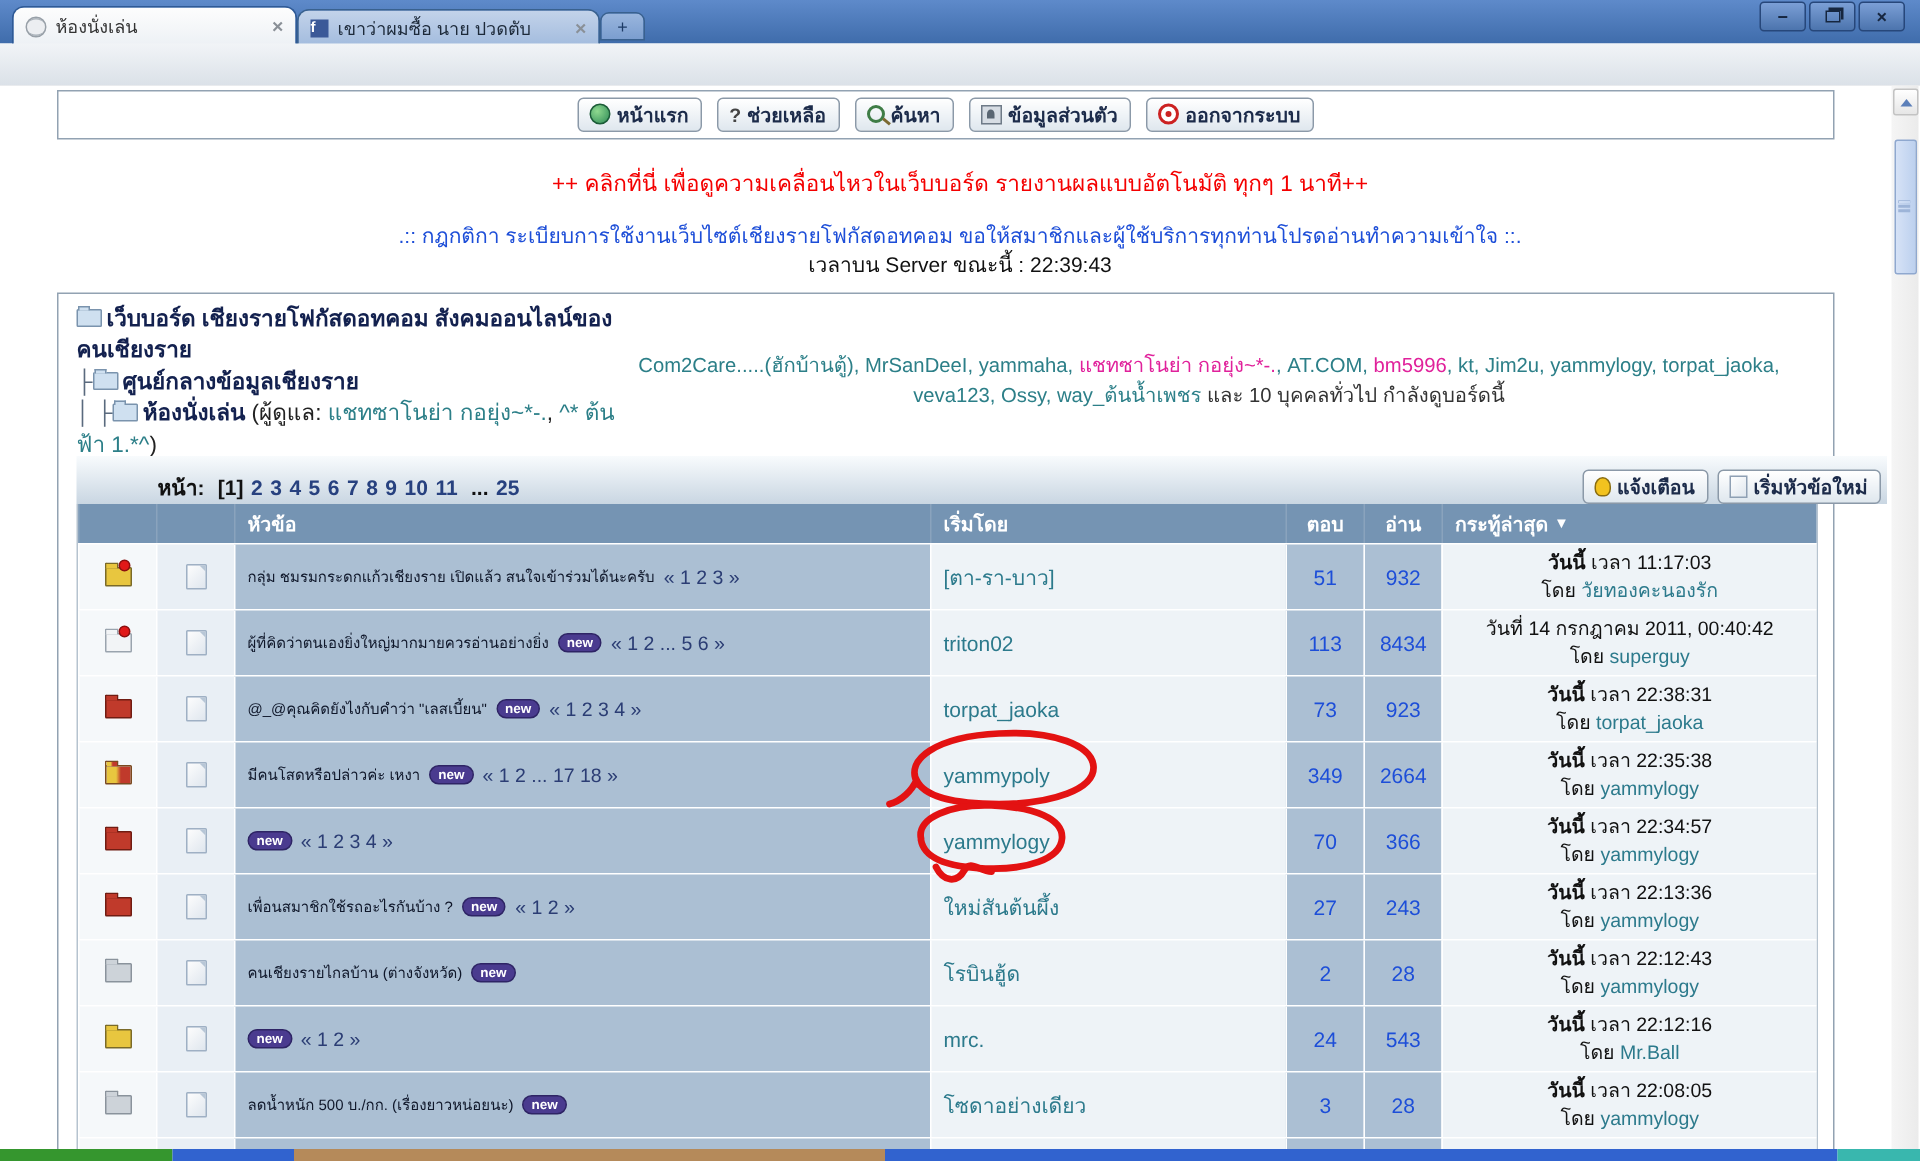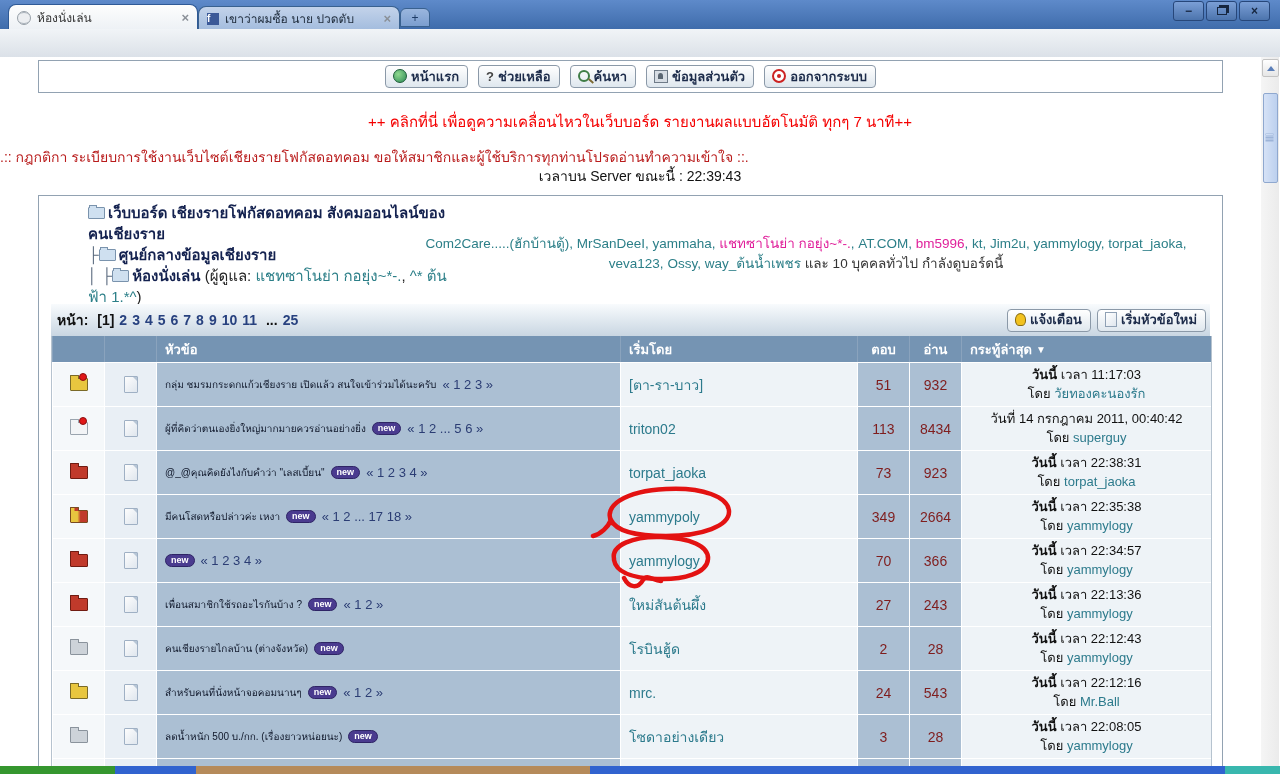--- a/index.html
+++ b/index.html
@@ -56,54 +56,54 @@
   .ic-help{color:#444;font-weight:bold;font-size:13px;}
   .ic-search{width:8px;height:8px;border:2px solid #3f7d46;border-radius:50%;}
   .ic-search::after{content:'';position:absolute;left:8px;top:8px;width:6px;height:2px;background:#7c6a32;transform:rotate(40deg);}
   .ic-profile{width:12px;height:11px;background:#d7dde4;border:1px solid #6f7b88;}
   .ic-profile::after{content:'';position:absolute;left:3px;top:2px;width:5px;height:6px;background:#5a6672;border-radius:50% 50% 0 0;}
   .ic-logout{width:10px;height:10px;border:2px solid #cc2222;border-radius:50%;background:#fff;}
   .ic-logout::after{content:'';position:absolute;left:3px;top:3px;width:4px;height:4px;background:#cc2222;border-radius:50%;}
   .ic-bell{width:9px;height:11px;background:#f2c21f;border:1px solid #8a6d10;border-radius:50% 50% 40% 40%;}
   .ic-page{width:10px;height:13px;background:linear-gradient(135deg,#fff,#dfe6ee);border:1px solid #8fa0b4;}
   .announce{position:absolute;left:0;top:53px;width:100%;text-align:center;color:#f40000;font-size:15px;}
-  .rules{position:absolute;left:0;top:89px;width:100%;text-align:left;color:#b91c1c;font-size:14px;}
+  .rules{position:absolute;left:0;top:89px;width:100%;text-align:center;color:#1d4ed8;font-size:14px;}
   .srvtime{position:absolute;left:0;top:108px;width:100%;text-align:center;color:#111;font-size:14px;}
   .forumbox{position:absolute;left:38px;top:138px;width:1183px;height:571px;border:1px solid #92a2b2;background:#fff;}
-  .crumbs{position:absolute;left:12px;top:6px;width:370px;font-size:15px;font-weight:bold;color:#13214f;line-height:1.4;margin-left:37px;}
+  .crumbs{position:absolute;left:12px;top:6px;width:370px;font-size:15px;font-weight:bold;color:#13214f;line-height:1.4;}
   .crumbs .tree{color:#5a6a7e;font-weight:normal;}
   .crumbs .mods{font-weight:normal;color:#222;}
   .crumbs .modname{color:#2c7f88;}
   .foldicon{display:inline-block;width:15px;height:10px;background:#cfe0f0;border:1px solid #7a93ad;
      border-radius:1px;position:relative;vertical-align:-1px;margin-right:3px;}
   .foldicon::before{content:'';position:absolute;top:-3px;left:0;width:6px;height:2px;background:#cfe0f0;border:1px solid #7a93ad;border-bottom:none;}
   .online{position:absolute;right:16px;top:38px;width:800px;text-align:center;font-size:13.5px;color:#2c7f88;line-height:1.5;}
   .online .pink{color:#e0219b;}
   .online .plain{color:#333;}
   .pagebar{position:absolute;left:12px;top:108px;width:1159px;height:32px;
-     background:linear-gradient(#f8fbfd,#c9d6e2);display:flex;align-items:center;}
+     background:linear-gradient(#f8fbfd,#c9d6e2);display:flex;align-items:flex-end;padding-left:48px;}
   .pagelinks{font-size:14px;color:#111;padding-left:6px;flex:1;}
   .pagelinks b{font-weight:bold;}
   .pagelinks .pl{color:#27417f;font-weight:bold;margin-left:5px;}
   .pagelinks .cur{color:#111;font-weight:bold;margin-left:5px;}
   .pagebar .actions{display:flex;gap:6px;padding-right:4px;}
   
   .ttable{position:absolute;left:12px;top:140px;width:1159px;border:1px solid #b6c3cf;border-top:none;}
   .thead,.trow{display:grid;grid-template-columns:52px 52px 464px 237px 52px 52px 250px;}
   .thead{height:26px;background:#7594b3;color:#fff;font-size:13px;font-weight:bold;}
   .thead>div{display:flex;align-items:center;padding-left:8px;border-left:1px solid #8aa3bd;}
   .thead>div.cent{justify-content:center;padding-left:0;}
   .thead .arrow{color:#fff;font-size:10px;margin-left:4px;}
   .trow{height:43px;border-top:1px solid #fff;}
   .trow>div{display:flex;align-items:center;border-left:1px solid #fff;overflow:hidden;}
   .c1{background:#f5f8fa;justify-content:center;}
   .c2{background:#e9eff5;justify-content:center;}
   .c3{background:#abbfd3;padding:0 8px;}
   .c4{background:#eef3f7;padding:11px 8px;color:#2c7a8c;font-size:14px;}
-  .c5,.c6{background:#abbfd3;justify-content:center;font-size:14px;color:#7f1d1d;}
+  .c5,.c6{background:#abbfd3;justify-content:center;font-size:14px;color:#1d4ed8;}
   .c7{background:#eef3f7;padding:0 8px;font-size:13px;color:#111;display:flex;flex-direction:column;justify-content:center;align-items:flex-start;line-height:1.45;}
   .c7 .user{color:#2c7a8c;}
   .tlink{color:#0f172a;font-size:10px;margin-right:6px;}
   .pages{color:#2b3d74;font-size:13px;white-space:nowrap;}
   .badge{display:inline-block;background:#4a3b8f;border:1px solid #2e2465;color:#fff;font-size:9px;
      line-height:11px;padding:0 5px;border-radius:7px;margin-right:6px;font-weight:bold;}
   
   .fold{width:16px;height:11px;border-radius:1px;position:relative;display:inline-block;}
   .fold::before{content:'';position:absolute;top:-4px;left:-1px;width:7px;height:3px;background:inherit;border:inherit;border-bottom:none;border-radius:1px 1px 0 0;}
   .f-yellow{background:#e8c63f;border:1px solid #7a6a28;}
@@ -182,21 +182,21 @@
       <div class="btn">
         <span class="ic ic-profile"></span>
         <span>ข้อมูลส่วนตัว</span>
       </div>
       <div class="btn">
         <span class="ic ic-logout"></span>
         <span>ออกจากระบบ</span>
       </div>
     </div>
 
-  <div class="announce">++ คลิกที่นี่ เพื่อดูความเคลื่อนไหวในเว็บบอร์ด รายงานผลแบบอัตโนมัติ ทุกๆ 7 นาที++</div>
+  <div class="announce">++ คลิกที่นี่ เพื่อดูความเคลื่อนไหวในเว็บบอร์ด รายงานผลแบบอัตโนมัติ ทุกๆ 1 นาที++</div>
   <div class="rules">.:: กฎกติกา ระเบียบการใช้งานเว็บไซต์เชียงรายโฟกัสดอทคอม ขอให้สมาชิกและผู้ใช้บริการทุกท่านโปรดอ่านทำความเข้าใจ ::.</div>
   <div class="srvtime">เวลาบน Server ขณะนี้ : 22:39:43</div>
 
   <div class="forumbox">
     <div class="crumbs">
       <span class="foldicon"></span><span>เว็บบอร์ด เชียงรายโฟกัสดอทคอม สังคมออนไลน์ของคนเชียงราย</span><br>
       <span class="tree">├</span><span class="foldicon"></span><span>ศูนย์กลางข้อมูลเชียงราย</span><br>
       <span class="tree">│ ├</span><span class="foldicon"></span><span>ห้องนั่งเล่น</span><span class="mods"><span> (ผู้ดูแล: </span><span class="modname">แชทซาโนย่า กอยุ่ง~*-.</span><span>, </span><span class="modname">^* ต้นฟ้า 1.*^</span><span>)</span></span>
     </div>
     <div class="online" id="online-users"><span>Com2Care.....(ฮักบ้านตู้)</span>, <span>MrSanDeeI</span>, <span>yammaha</span>, <span class="pink">แชทซาโนย่า กอยุ่ง~*-.</span>, <span>AT.COM</span>, <span class="pink">bm5996</span>, <span>kt</span>, <span>Jim2u</span>, <span>yammylogy</span>, <span>torpat_jaoka</span>, <span>veva123</span>, <span>Ossy</span>, <span>way_ต้นน้ำเพชร</span><span class="plain"> และ 10 บุคคลทั่วไป กำลังดูบอร์ดนี้</span></div>
@@ -378,21 +378,20 @@
             </div>
           </div>
           <div class="trow">
             <div class="c1">
               <span class="fold f-yellow"></span>
             </div>
             <div class="c2">
               <span class="paper"></span>
             </div>
             <div class="c3">
-              <span class="tlink">สำหรับคนที่นั่งหน้าจอคอมนานๆ</span>
               <span class="badge">new</span>
               <span class="pages">« 1 2 »</span>
             </div>
             <div class="c4">
               <span>mrc.</span>
             </div>
             <div class="c5">24</div>
             <div class="c6">543</div>
             <div class="c7">
               <div><b>วันนี้</b> เวลา 22:12:16</div>

